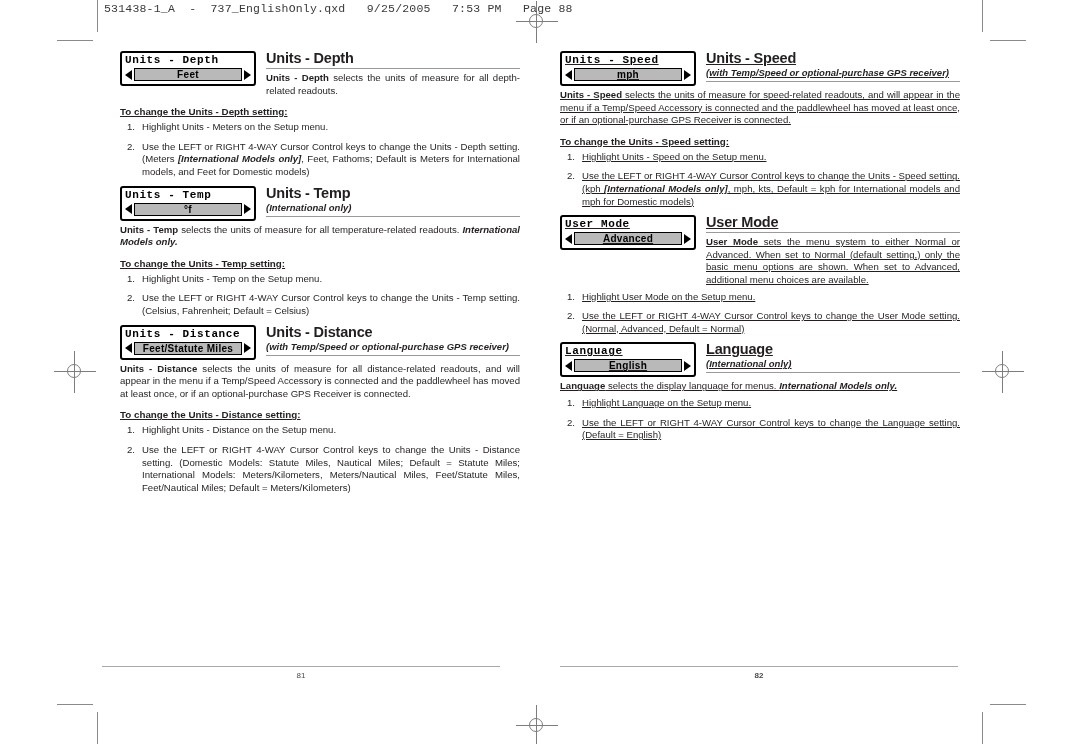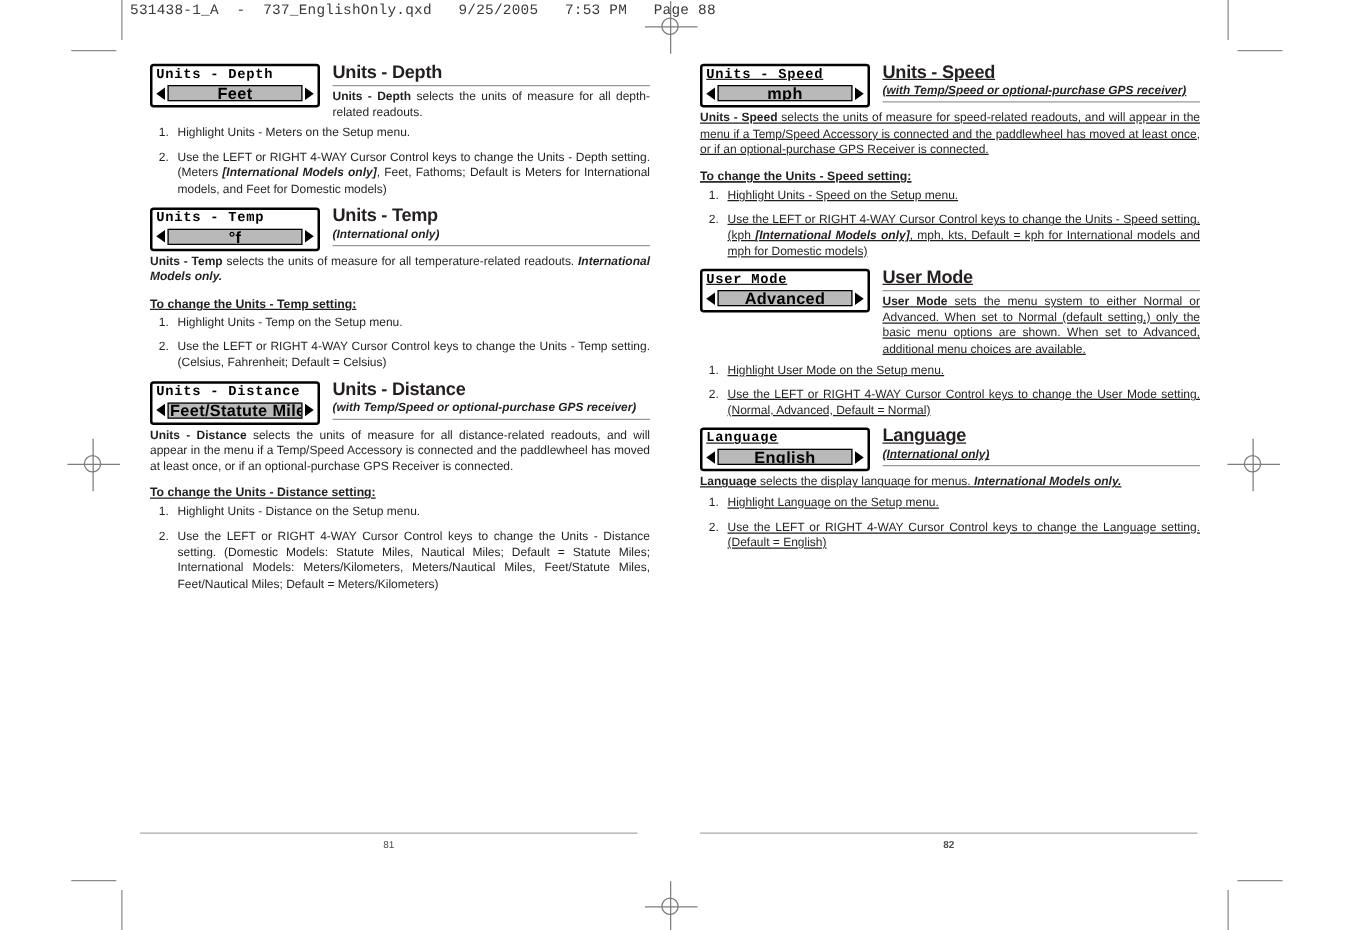--- a/index.html
+++ b/index.html
@@ -79,21 +79,21 @@
   }
   .page-number {
     position: absolute;
     top: 671px;
     width: 398px;
     text-align: center;
     font-size: 8px;
     color: #4a4a4a;
     font-family: "Liberation Sans", sans-serif;
   }
-  .pf-left  { left: 112px; }
+  .pf-left  { left: 102px; }
   .pf-right { left: 560px; font-weight: bold; }
 
   
   .entry {
     position: relative;
     margin-bottom: 6px;
   }
   .entry-head {
     display: flex;
     align-items: flex-start;
@@ -132,21 +132,21 @@
   }
   .arrow-left  { border-right: 7px solid #000; }
   .arrow-right { border-left: 7px solid #000; }
   .lcd-value {
     flex: 1 1 auto;
     margin: 0 2px;
     background: #b9b9b9;
     border: 1px solid #000;
     text-align: center;
     font-family: "Liberation Sans", sans-serif;
-    font-size: 13px;
+    font-size: 10px;
     font-weight: 700;
     color: #000;
     line-height: 11px;
     padding: 0 1px;
     letter-spacing: 0.3px;
     box-sizing: border-box;
     overflow: hidden;
     white-space: nowrap;
   }
 
@@ -266,20 +266,21 @@
             <div class="lcd-value">Feet</div>
             <span class="arrow arrow-right"></span>
           </div>
         </div>
         <div class="head-text">
           <div class="entry-title">Units - Depth</div>
           <div class="head-rule"></div>
           <div class="body-copy"><b>Units - Depth</b> selects the units of measure for all depth-related readouts.</div>
         </div>
       </div>
+      <div class="steps-title">To change the Units - Depth setting:</div>
       <ol class="steps">
         <li>Highlight Units - Meters on the Setup menu.</li>
         <li>Use the LEFT or RIGHT 4-WAY Cursor Control keys to change the Units - Depth setting. (Meters <span class="bi">[International Models only]</span>, Feet, Fathoms; Default is Meters for International models, and Feet for Domestic models)</li>
       </ol>
     </div>
     <div class="entry">
       <div class="entry-head">
         <div class="lcd">
           <div class="lcd-title">Units - Temp</div>
           <div class="lcd-row">

